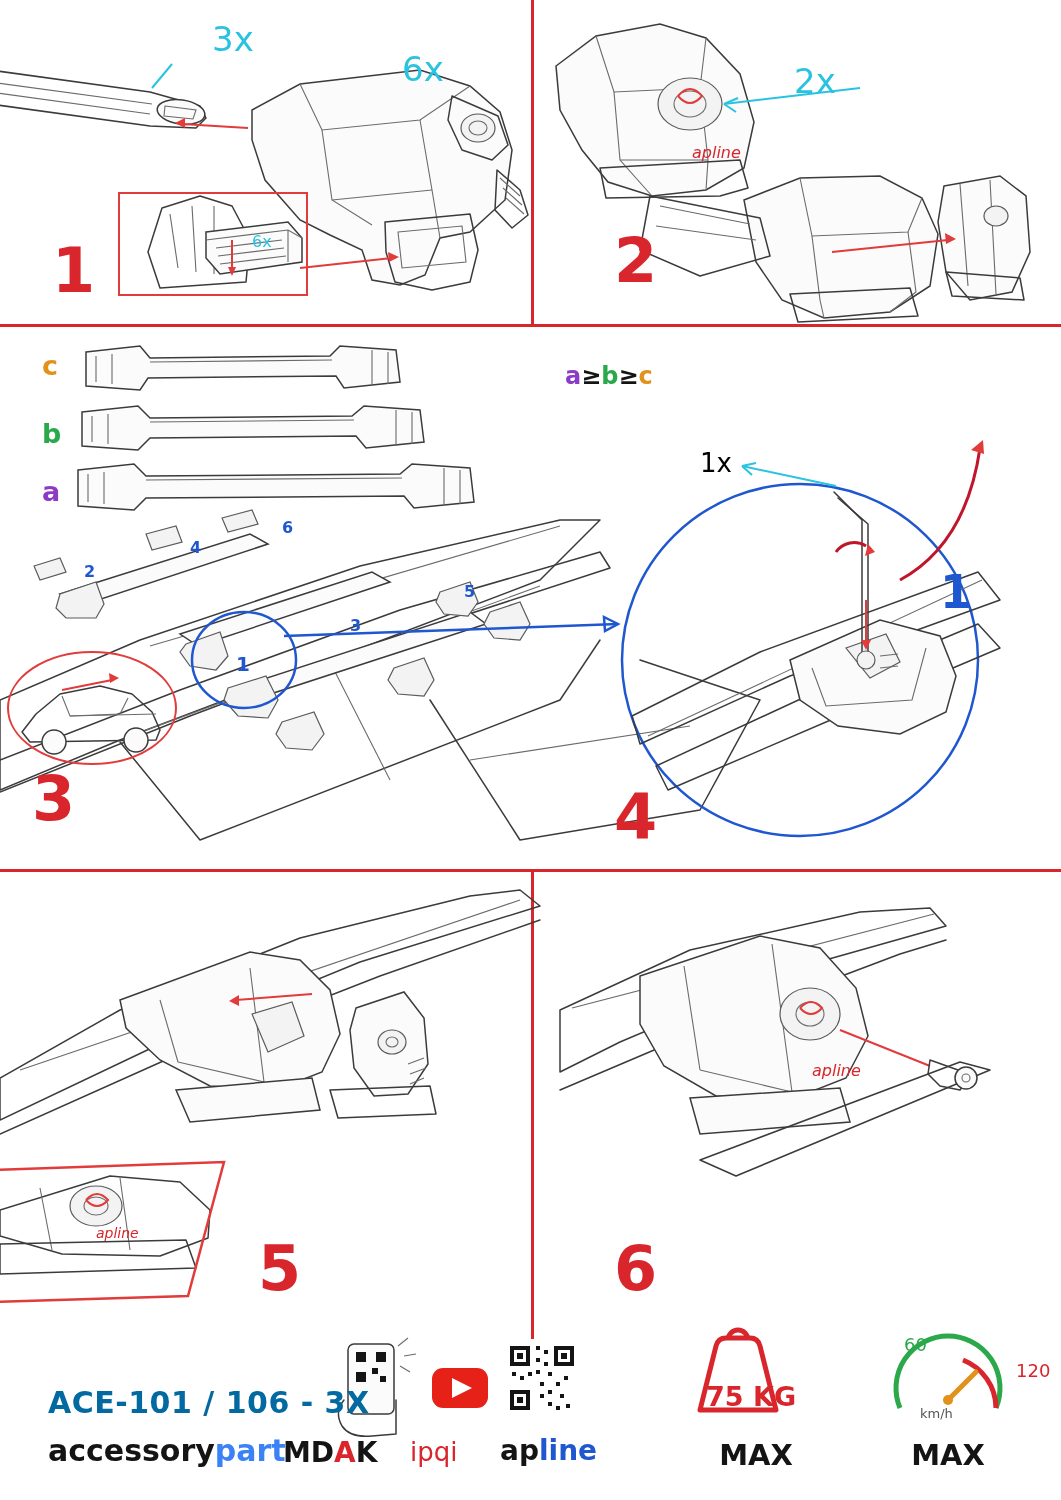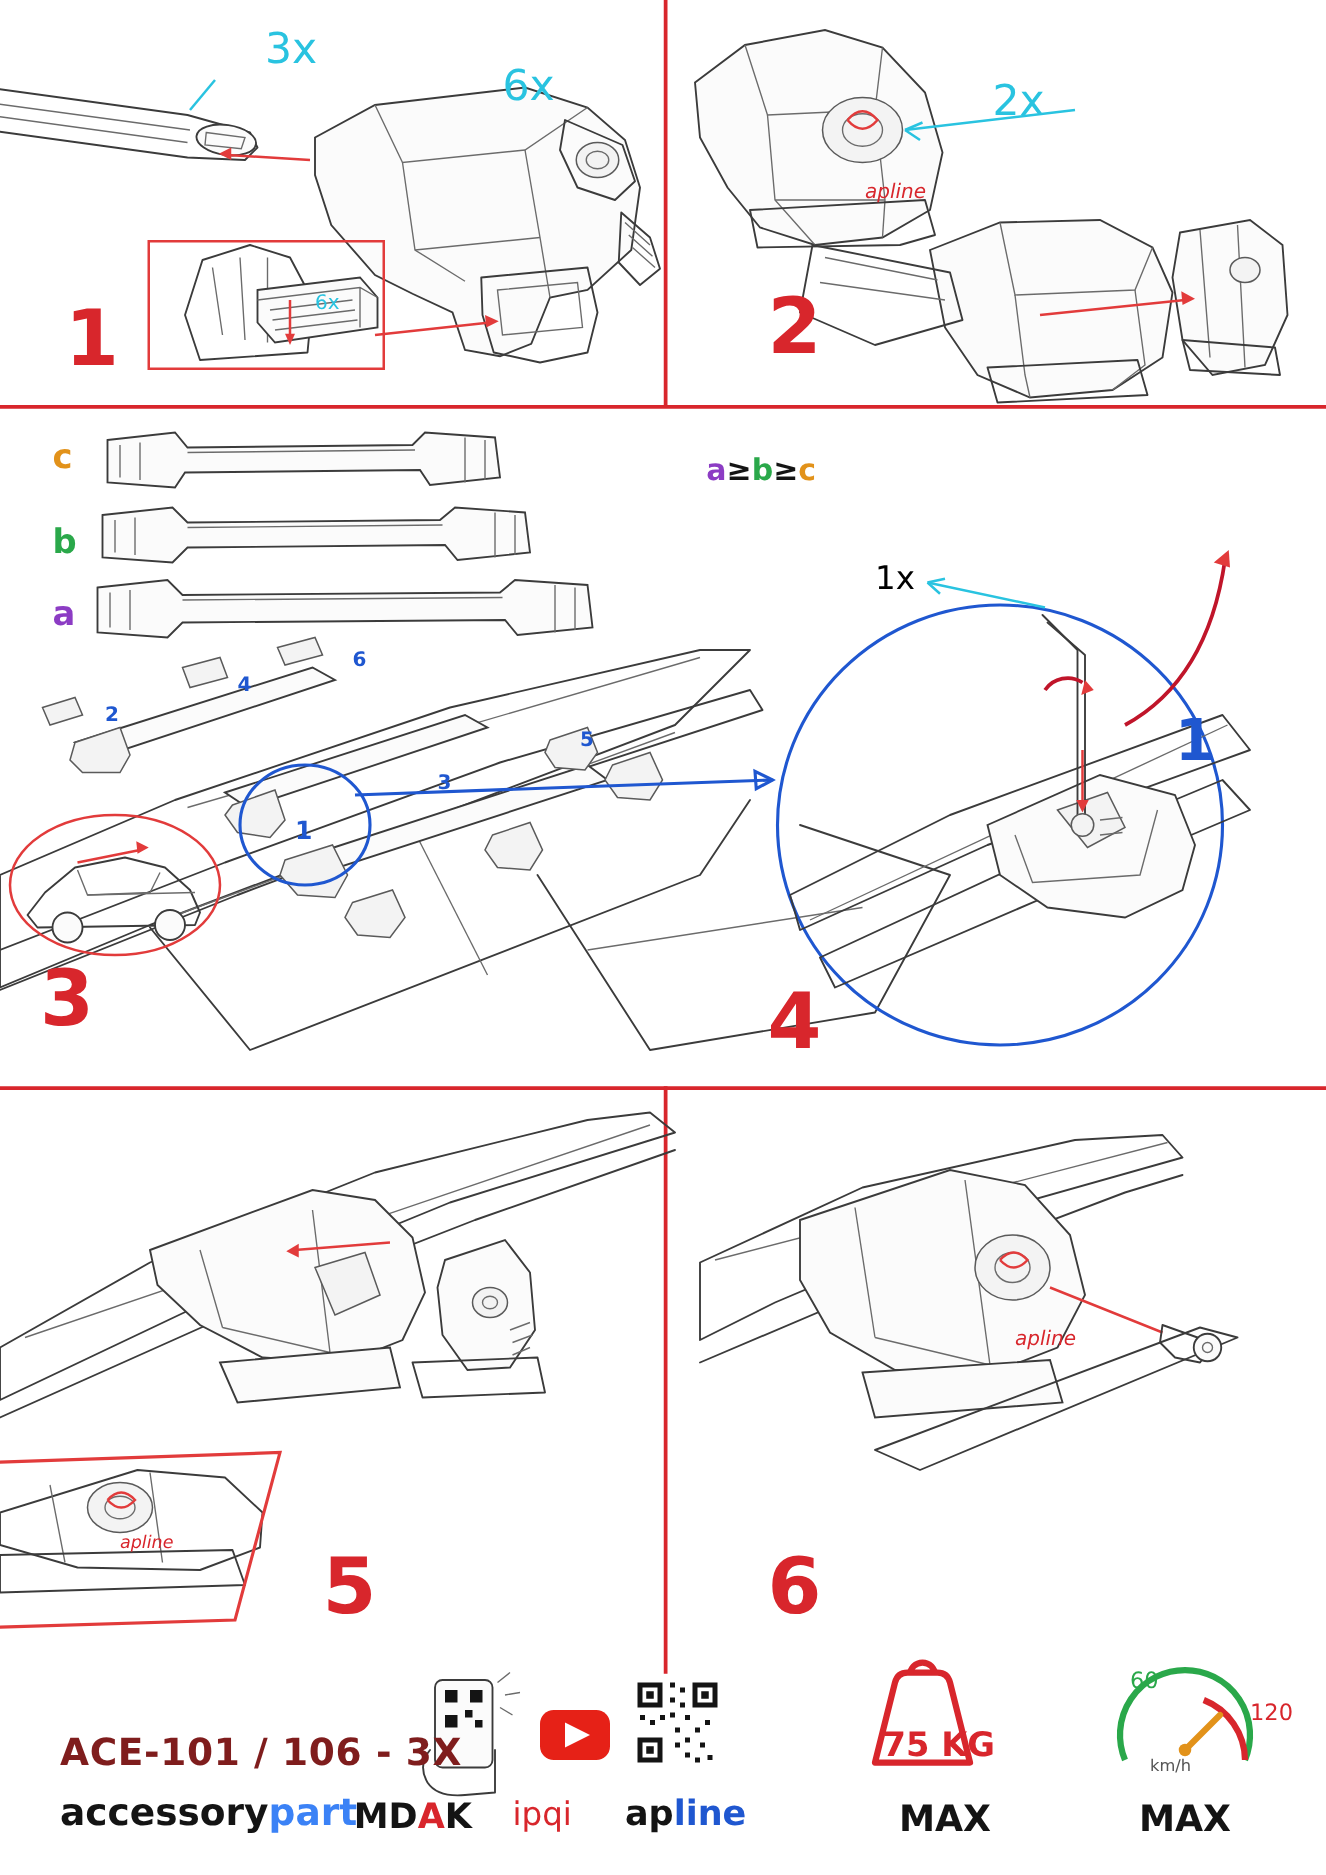--- a/index.html
+++ b/index.html
@@ -46,21 +46,21 @@
   .red{fill:none;stroke:#e23b3b;stroke-width:2;}
   .redf{fill:#e23b3b;}
   .blue{fill:none;stroke:#1f57d0;stroke-width:2.5;}
   .cyan{fill:none;stroke:#29c3e0;stroke-width:2;}
   .darkred{fill:none;stroke:#c0152a;stroke-width:3;}
 
   
   .footer-code{
     position:absolute;left:48px;top:1385px;
     font-family:"DejaVu Sans", sans-serif;
-    font-size:30px;font-weight:700;color:#7f1d1d;letter-spacing:.5px;
+    font-size:30px;font-weight:700;color:#0369a1;letter-spacing:.5px;
   }
   .brand{
     position:absolute;left:48px;top:1433px;
     font-family:"DejaVu Sans", sans-serif;
     font-size:30px;font-weight:700;
   }
   .brand .a{color:#141414;}
   .brand .b{color:#3b82f6;}
 
   .mdak{position:absolute;left:283px;top:1436px;font-family:"DejaVu Sans", sans-serif;font-size:28px;font-weight:700;color:#141414;}
@@ -104,21 +104,21 @@
   .bignum-blue{
     position:absolute;left:940px;top:565px;
     font-family:"DejaVu Sans", sans-serif;font-size:46px;font-weight:700;color:#1f57d0;
   }
   .smnum{position:absolute;font-family:"DejaVu Sans", sans-serif;font-size:16px;font-weight:700;color:#1f57d0;}
 
   .onex{position:absolute;left:700px;top:448px;font-family:"DejaVu Sans", sans-serif;font-size:26px;color:#000000;}
   .sixinset{position:absolute;left:252px;top:232px;font-family:"DejaVu Sans", sans-serif;font-size:16px;color:#29c3e0;}
 
   .speedtxt{position:absolute;font-family:"DejaVu Sans", sans-serif;font-size:18px;color:#2aa84a;}
-  .speedtxt.r{color:#d8262c;}
+  .speedtxt.r{color:#d8262c;margin-left:16px;}
   .kmh{position:absolute;left:920px;top:1406px;font-family:"DejaVu Sans", sans-serif;font-size:13px;color:#555;}
 
   .lockbox{
     position:absolute;
     border:2px solid #e23b3b;
   }
 </style>
 </head>
 <body>
 

